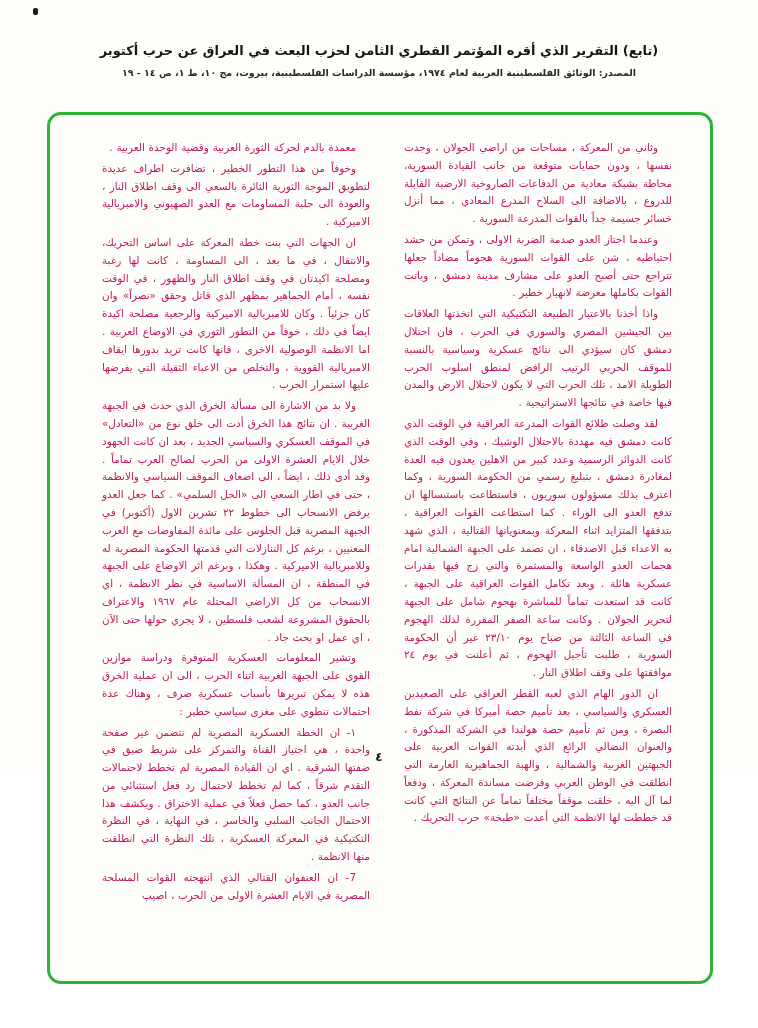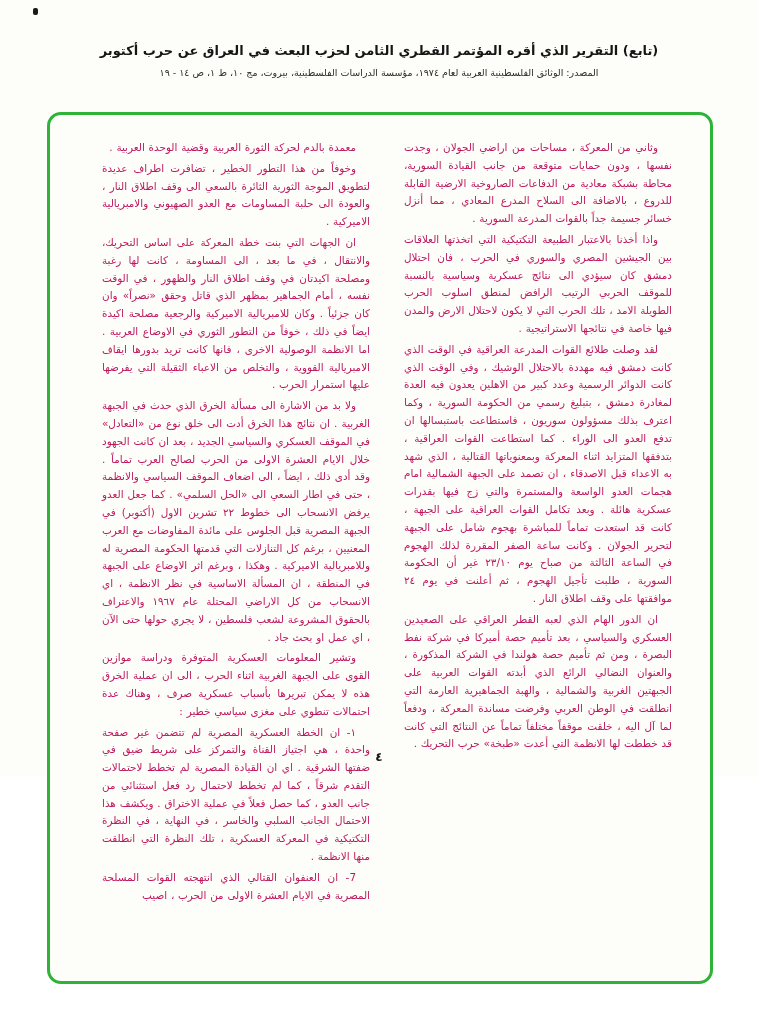--- a/index.html
+++ b/index.html
@@ -24,21 +24,21 @@
   }
   .doc-title{
     font-size:13px;
     font-weight:bold;
     letter-spacing:0.2px;
     margin:0 30px;
     line-height:1.4;
   }
   .doc-source{
     font-size:9.5px;
-    font-weight:normal;
+    font-weight:bold;
     color:#2b2b2b;
     margin:6px 30px 0 30px;
     line-height:1.4;
   }
   .green-frame{
     position:absolute;
     left:47px;
     top:112px;
     width:666px;
     height:872px;
@@ -95,20 +95,21 @@
 
   <div class="doc-header">
     <div class="doc-title">(تابع) التقرير الذي أقره المؤتمر القطري الثامن لحزب البعث في العراق عن حرب أكتوبر</div>
     <div class="doc-source">المصدر: الوثائق الفلسطينية العربية لعام ١٩٧٤، مؤسسة الدراسات الفلسطينية، بيروت، مج ١٠، ط ١، ص ١٤ - ١٩</div>
   </div>
 
   <div class="green-frame">
     <div class="columns">
       <div class="column">
           <p class="para">وثاني من المعركة ، مساحات من اراضي الجولان ، وجدت نفسها ، ودون حمايات متوقعة من جانب القيادة السورية، محاطة بشبكة معادية من الدفاعات الصاروخية الارضية القابلة للدروع ، بالاضافة الى السلاح المدرع المعادي ، مما أنزل خسائر جسيمة جداً بالقوات المدرعة السورية .</p>
+          <p class="para">وعندما اجتاز العدو صدمة الضربة الاولى ، وتمكن من حشد احتياطيه ، شن على القوات السورية هجوماً مضاداً جعلها تتراجع حتى أصبح العدو على مشارف مدينة دمشق ، وباتت القوات بكاملها معرضة لانهيار خطير .</p>
           <p class="para">واذا أخذنا بالاعتبار الطبيعة التكتيكية التي اتخذتها العلاقات بين الجيشين المصري والسوري في الحرب ، فان احتلال دمشق كان سيؤدي الى نتائج عسكرية وسياسية بالنسبة للموقف الحربي الرتيب الرافض لمنطق اسلوب الحرب الطويلة الامد ، تلك الحرب التي لا يكون لاحتلال الارض والمدن فيها خاصة في نتائجها الاستراتيجية .</p>
           <p class="para">لقد وصلت طلائع القوات المدرعة العراقية في الوقت الذي كانت دمشق فيه مهددة بالاحتلال الوشيك ، وفي الوقت الذي كانت الدوائر الرسمية وعدد كبير من الاهلين يعدون فيه العدة لمغادرة دمشق ، بتبليغ رسمي من الحكومة السورية ، وكما اعترف بذلك مسؤولون سوريون ، فاستطاعت باستبسالها ان تدفع العدو الى الوراء . كما استطاعت القوات العراقية ، بتدفقها المتزايد اثناء المعركة وبمعنوياتها القتالية ، الذي شهد به الاعداء قبل الاصدقاء ، ان تصمد على الجبهة الشمالية امام هجمات العدو الواسعة والمستمرة والتي زج فيها بقدرات عسكرية هائلة . وبعد تكامل القوات العراقية على الجبهة ، كانت قد استعدت تماماً للمباشرة بهجوم شامل على الجبهة لتحرير الجولان . وكانت ساعة الصفر المقررة لذلك الهجوم في الساعة الثالثة من صباح يوم ٢٣/١٠ غير أن الحكومة السورية ، طلبت تأجيل الهجوم ، ثم أعلنت في يوم ٢٤ موافقتها على وقف اطلاق النار .</p>
           <p class="para">ان الدور الهام الذي لعبه القطر العراقي على الصعيدين العسكري والسياسي ، بعد تأميم حصة أميركا في شركة نفط البصرة ، ومن ثم تأميم حصة هولندا في الشركة المذكورة ، والعنوان النضالي الرائع الذي أبدته القوات العربية على الجبهتين الغربية والشمالية ، والهبة الجماهيرية العارمة التي انطلقت في الوطن العربي وفرضت مساندة المعركة ، ودفعاً لما آل اليه ، خلقت موقفاً مختلفاً تماماً عن النتائج التي كانت قد خططت لها الانظمة التي أعدت «طبخة» حرب التحريك .</p>
         </div>
       <div class="column">
           <p class="para">معمدة بالدم لحركة الثورة العربية وقضية الوحدة العربية .</p>
           <p class="para">وخوفاً من هذا التطور الخطير ، تضافرت اطراف عديدة لتطويق الموجة الثورية الثائرة بالسعي الى وقف اطلاق النار ، والعودة الى حلبة المساومات مع العدو الصهيوني والامبريالية الاميركية .</p>
           <p class="para">ان الجهات التي بنت خطة المعركة على اساس التحريك، والانتقال ، في ما بعد ، الى المساومة ، كانت لها رغبة ومصلحة اكيدتان في وقف اطلاق النار والظهور ، في الوقت نفسه ، أمام الجماهير بمظهر الذي قاتل وحقق «نصراً» وان كان جزئياً . وكان للامبريالية الاميركية والرجعية مصلحة اكيدة ايضاً في ذلك ، خوفاً من التطور الثوري في الاوضاع العربية . اما الانظمة الوصولية الاخرى ، فانها كانت تريد بدورها ايقاف الامبريالية القووية ، والتخلص من الاعباء الثقيلة التي يفرضها عليها استمرار الحرب .</p>
           <p class="para">ولا بد من الاشارة الى مسألة الخرق الذي حدث في الجبهة الغربية . ان نتائج هذا الخرق أدت الى خلق نوع من «التعادل» في الموقف العسكري والسياسي الجديد ، بعد ان كانت الجهود خلال الايام العشرة الاولى من الحرب لصالح العرب تماماً . وقد أدى ذلك ، ايضاً ، الى اضعاف الموقف السياسي والانظمة ، حتى في اطار السعي الى «الحل السلمي» . كما جعل العدو يرفض الانسحاب الى خطوط ٢٢ تشرين الاول (أكتوبر) في الجبهة المصرية قبل الجلوس على مائدة المفاوضات مع العرب المعنيين ، برغم كل التنازلات التي قدمتها الحكومة المصرية له وللامبريالية الاميركية . وهكذا ، وبرغم اثر الاوضاع على الجبهة في المنطقة ، ان المسألة الاساسية في نظر الانظمة ، اي الانسحاب من كل الاراضي المحتلة عام ١٩٦٧ والاعتراف بالحقوق المشروعة لشعب فلسطين ، لا يجري حولها حتى الآن ، اي عمل او بحث جاد .</p>
           <p class="para">وتشير المعلومات العسكرية المتوفرة ودراسة موازين القوى على الجبهة الغربية اثناء الحرب ، الى ان عملية الخرق هذه لا يمكن تبريرها بأسباب عسكرية صرف ، وهناك عدة احتمالات تنطوي على مغزى سياسي خطير :</p>

